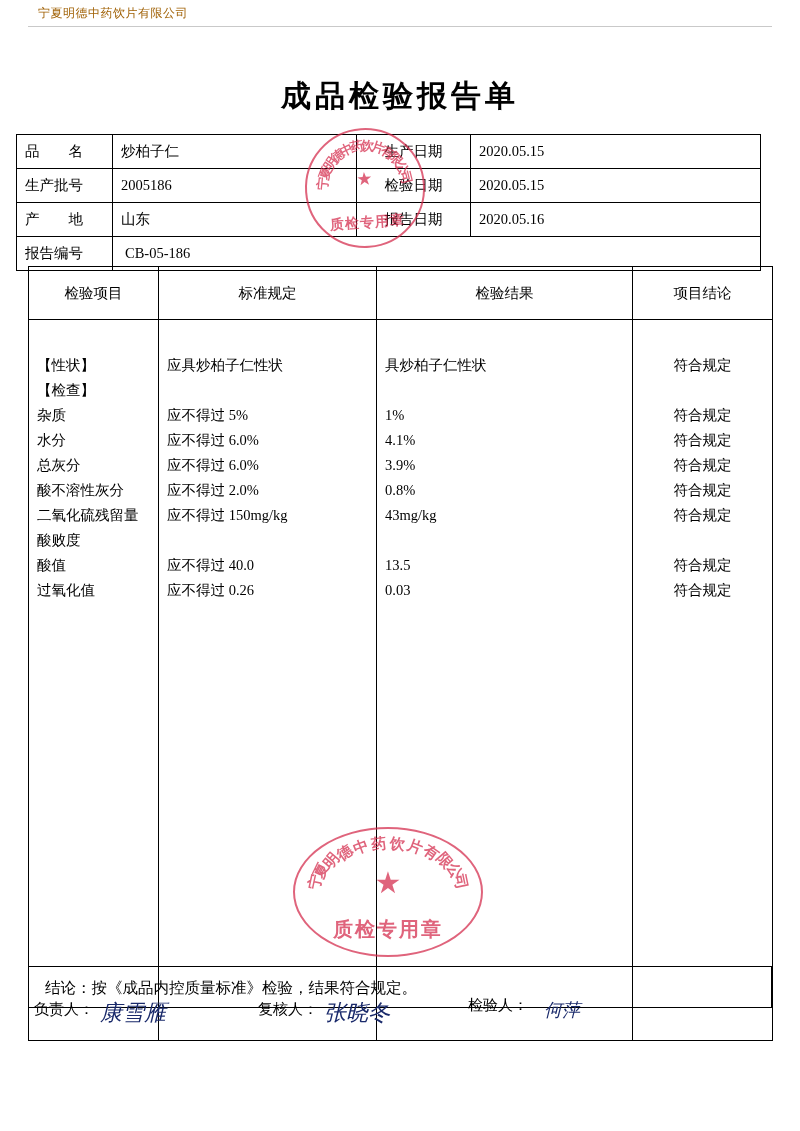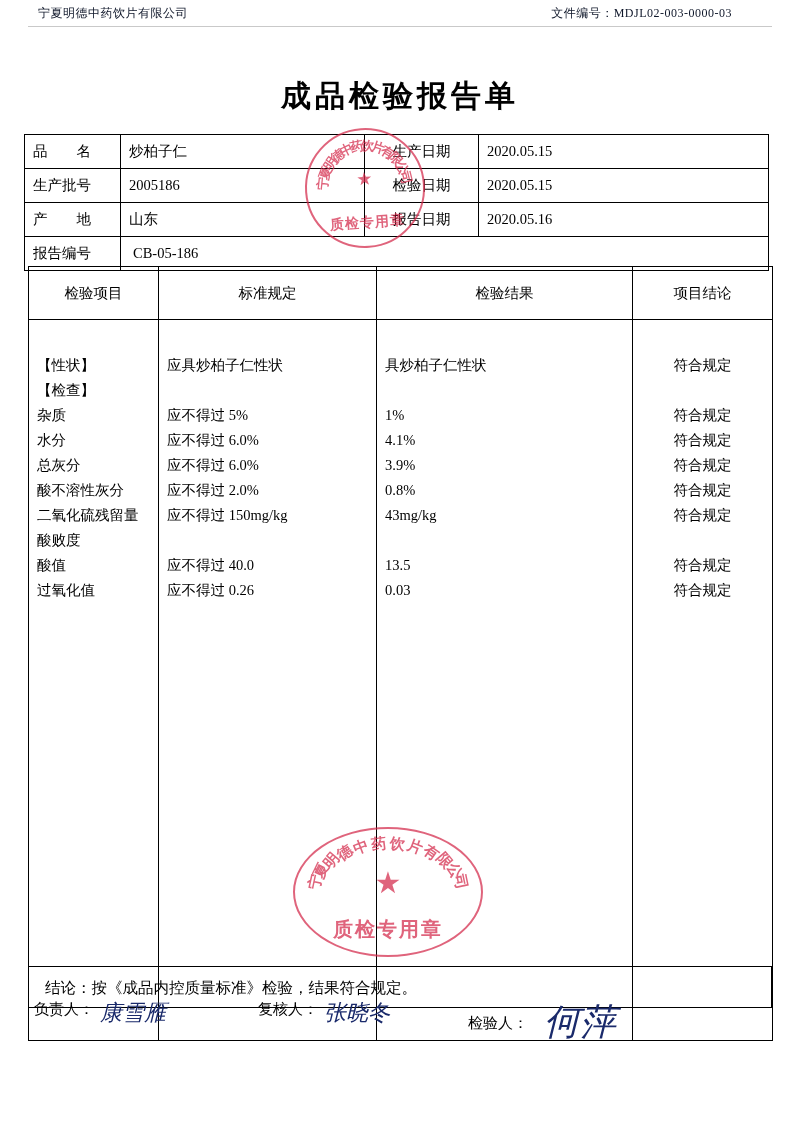--- a/index.html
+++ b/index.html
@@ -24,21 +24,21 @@
   }
 
   
   .scan-header {
     position: absolute;
     top: 0px;
     left: 28px;
     width: 744px;
     height: 26px;
     border-bottom: 1px solid #c9c9c9;
-    color: #0f172a;
+    color: #a16207;
     font-size: 12px;
     line-height: 26px;
     letter-spacing: 0.5px;
     white-space: nowrap;
     overflow: hidden;
   }
   .scan-header .left {
     position: absolute;
     left: 10px;
     top: 0;
@@ -56,21 +56,21 @@
     width: 800px;
     text-align: center;
     font-size: 30px;
     font-weight: bold;
     letter-spacing: 4px;
     font-family: "Liberation Serif", "DejaVu Serif", serif;
   }
 
   table.main {
     position: absolute;
-    left: 24px;
+    left: 16px;
     top: 134px;
     width: 744px;
     border-collapse: collapse;
     table-layout: fixed;
   }
   table.main td {
     border: 1px solid #000;
     font-size: 14.5px;
     padding: 0 8px;
     vertical-align: middle;
@@ -157,21 +157,21 @@
     font-style: italic;
     color: #1a2a6b;
     font-size: 22px;
     margin-left: 6px;
     position: relative;
     top: 6px;
   }
   .sig1 { left: 6px; }
   .sig2 { left: 230px; }
   .sig3 { left: 440px; }
-  .sig3 .hand { font-size: 36px; margin-left: 16px; }
+  .sig3 .hand { font-size: 18px; margin-left: 16px; }
 
   
   .stamp {
     position: absolute;
     border: 2.5px solid #d4294a;
     border-radius: 50%;
     color: #d4294a;
     opacity: 0.72;
     pointer-events: none;
   }
@@ -231,21 +231,20 @@
   }
   .stamp-bottom .arc-char { font-size: 15px; }
 </style>
 </head>
 <body>
 
 <div class="page">
 
   <div class="scan-header">
     <span class="left">宁夏明德中药饮片有限公司</span>
-    <span class="right">文件编号：MDJL02-003-0000-03</span>
   </div>
 
   <div class="doc-title">成品检验报告单</div>
 
   <table class="main">
     <colgroup>
         <col class="c1">
         <col class="c2">
         <col class="c3">
         <col class="c4">

